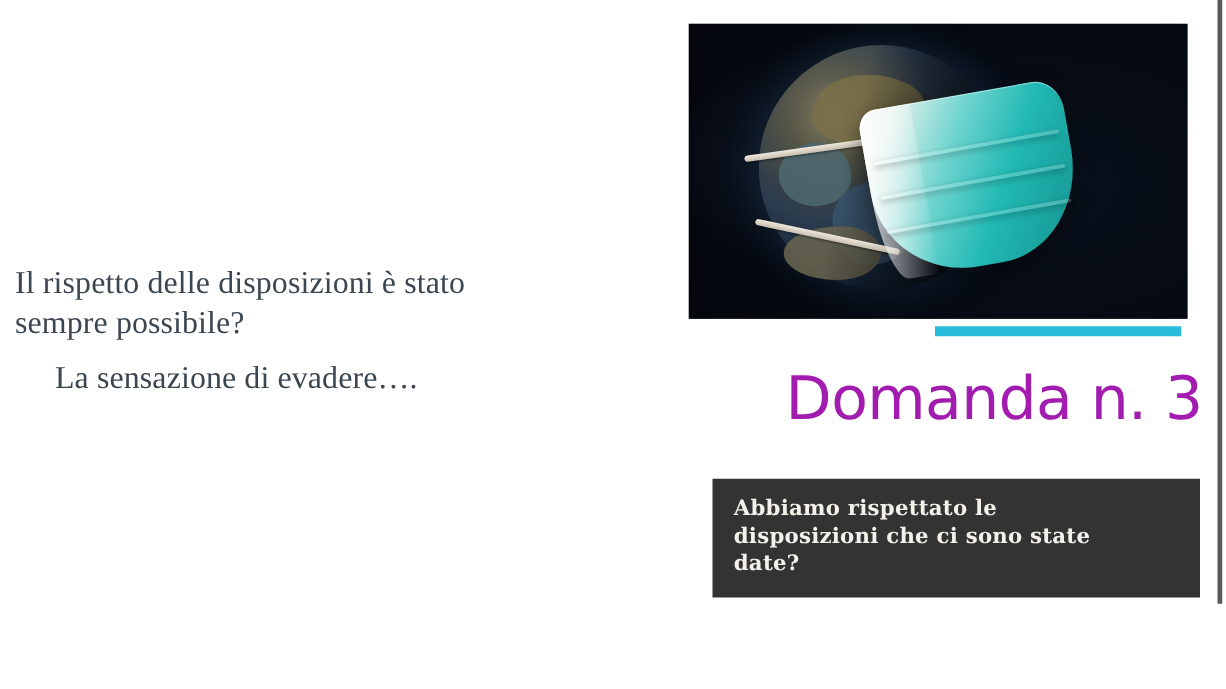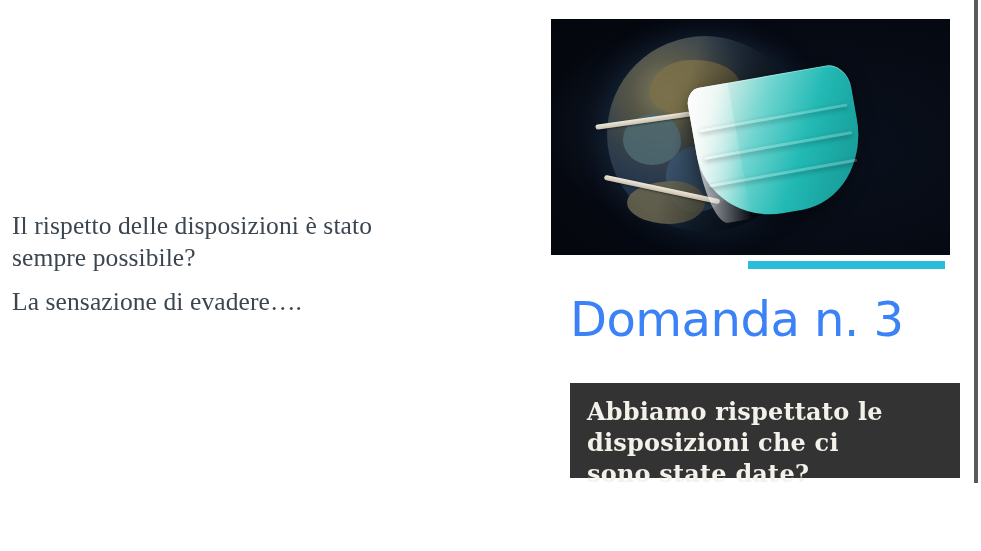--- a/index.html
+++ b/index.html
@@ -30,21 +30,21 @@
     width: 430px;
     font-family: "Liberation Serif", "DejaVu Serif", serif;
     font-size: 25.5px;
     line-height: 1.26;
     color: #3c4650;
     letter-spacing: 0.1px;
   }
   #body-text p {
     margin: 0 0 12px 0;
   }
-  #body-text p:last-child { margin-bottom: 0; }
+  #body-text p:last-child { margin-bottom: 0; margin-left: 32px; }
 
   
   #picture {
     position: absolute;
     left: 551px;
     top: 19px;
     width: 399px;
     height: 236px;
     overflow: hidden;
     background: #05070d;
@@ -136,42 +136,42 @@
 
   
   #title {
     position: absolute;
     left: 570px;
     top: 291px;
     width: 392px;
     font-family: "DejaVu Sans", "Liberation Sans", sans-serif;
     font-size: 48px;
     font-weight: 400;
-    color: #3b82f6;
+    color: #a21caf;
     letter-spacing: -0.5px;
     white-space: nowrap;
-    text-align: left;
+    text-align: right;
   }
 
   
   #caption-box {
     position: absolute;
     left: 570px;
     top: 383px;
     width: 390px;
     height: 95px;
     background: #333333;
   }
   #caption-text {
     position: absolute;
     left: 17px;
     top: 13px;
     width: 320px;
     font-family: "DejaVu Serif", "Liberation Serif", serif;
-    font-size: 24px;
+    font-size: 17px;
     font-weight: bold;
     line-height: 1.30;
     color: #f4f1ea;
     letter-spacing: 0.2px;
   }
 
   
   #footer-band {
     position: absolute;
     left: 0;

